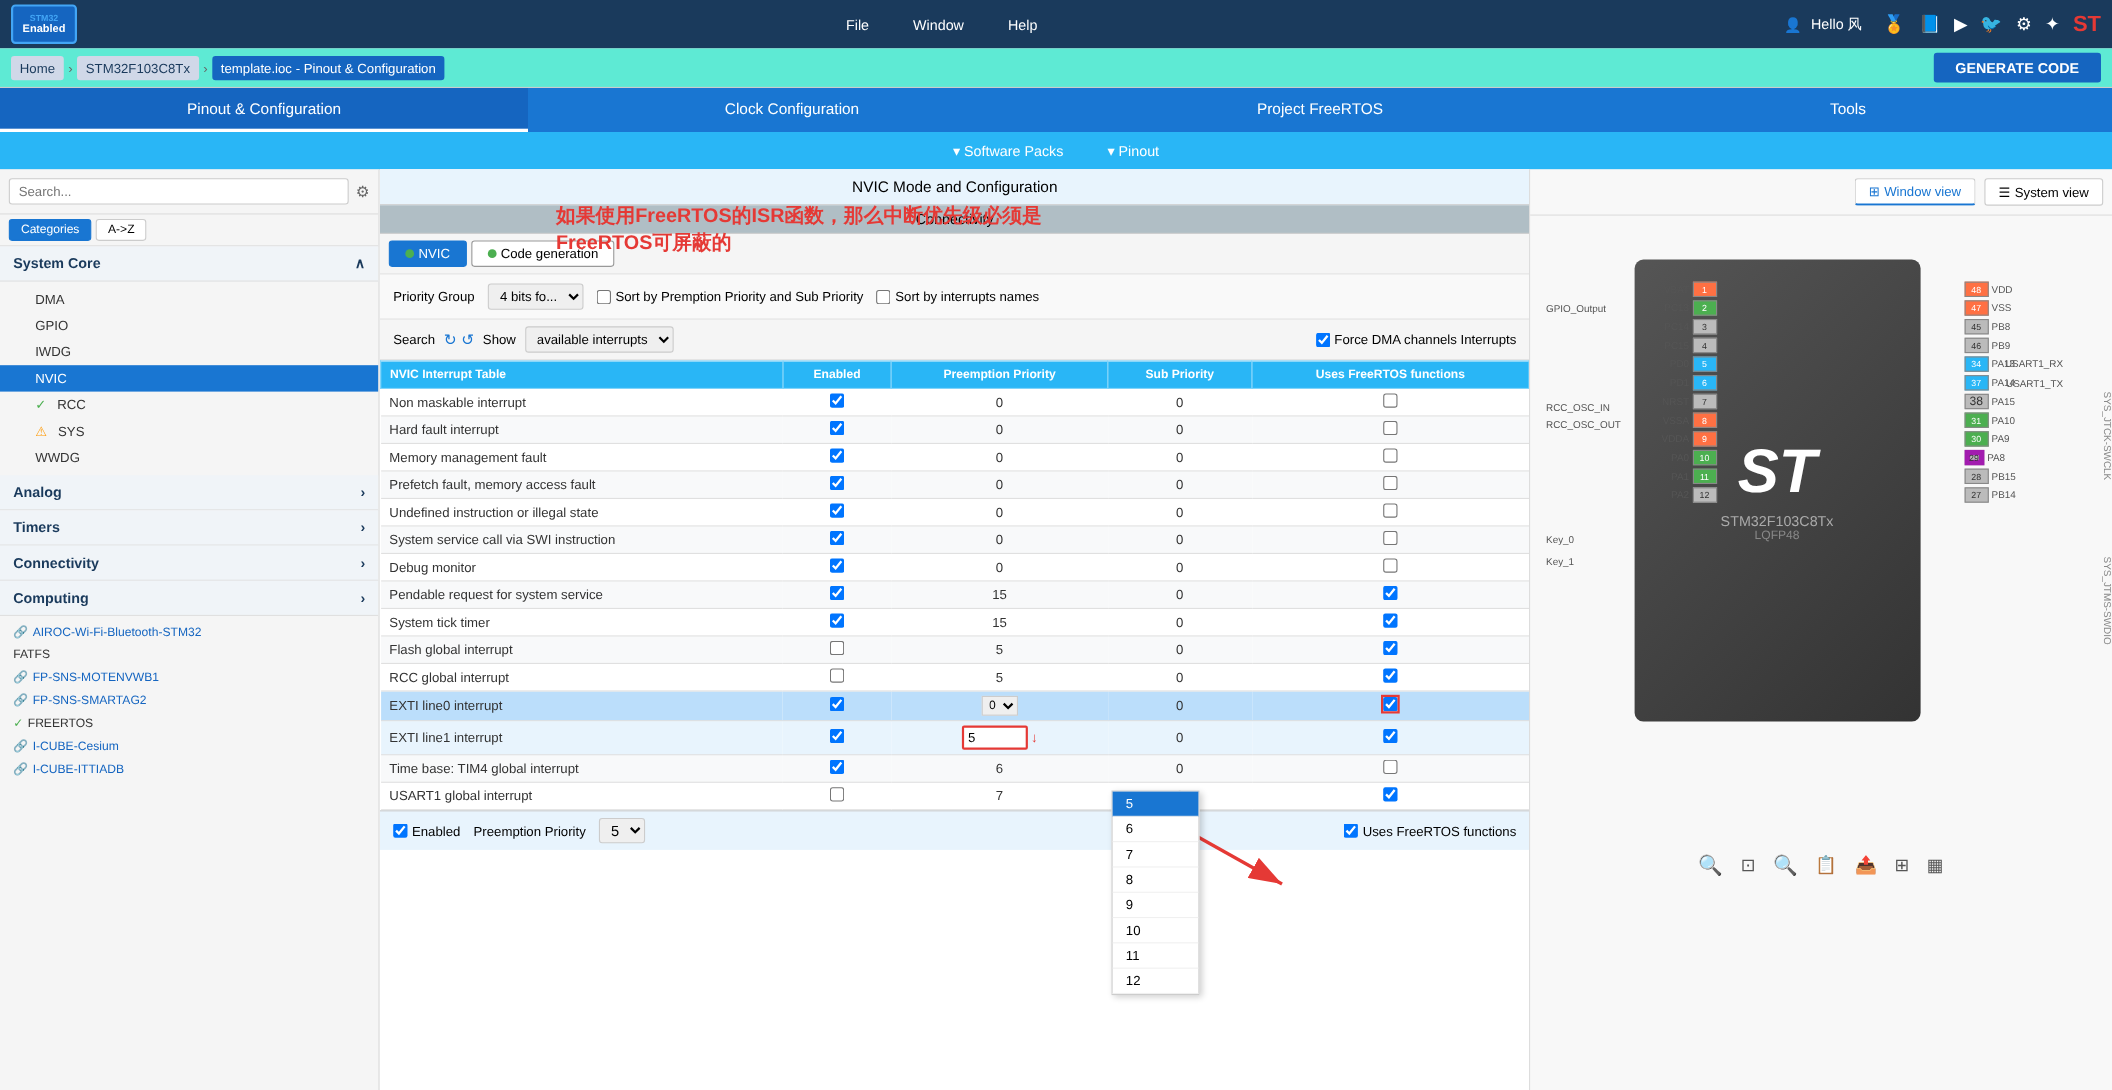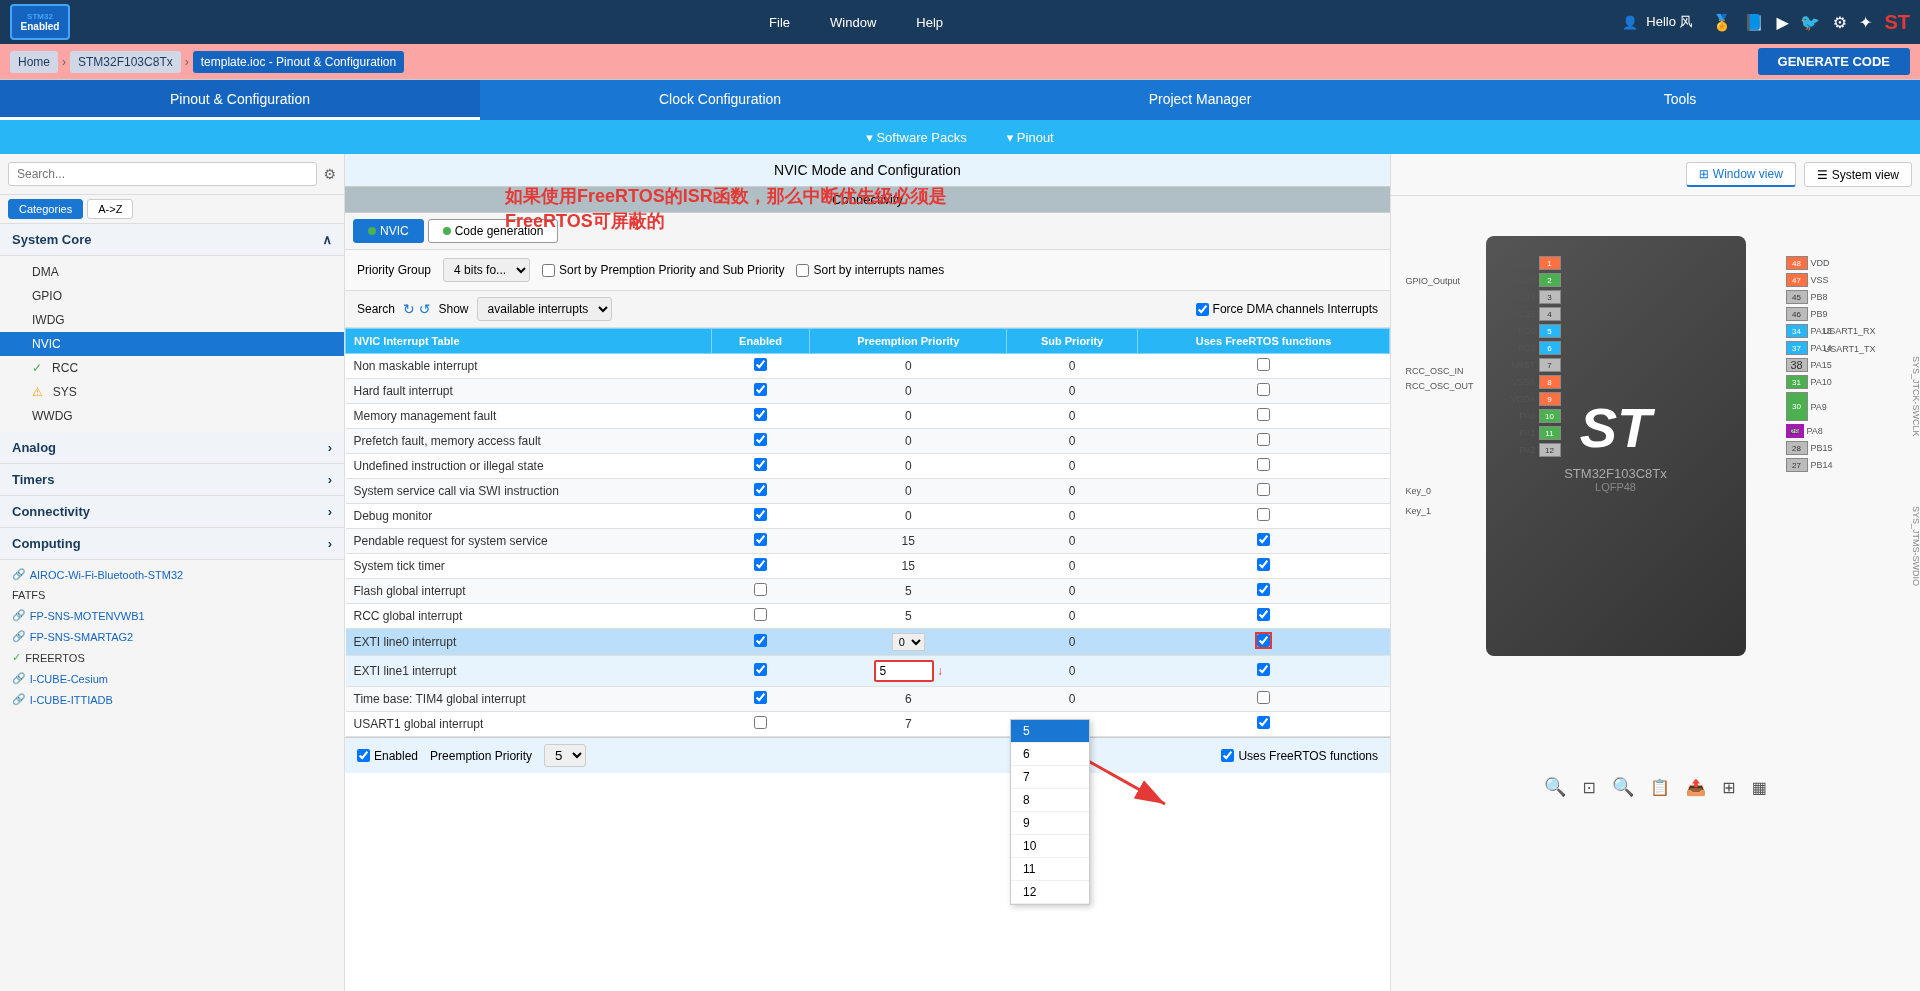--- a/index.html
+++ b/index.html
@@ -14,21 +14,21 @@
     .logo-top { color: #42a5f5; font-size: 8px; font-weight: bold; }
     .logo-bottom { color: white; font-size: 10px; font-weight: bold; }
     .menu-items { display: flex; gap: 40px; flex: 1; justify-content: center; }
     .menu-item { color: white; font-size: 13px; cursor: pointer; }
     .user-section { display: flex; align-items: center; gap: 8px; color: white; font-size: 13px; }
     .social-icons { display: flex; gap: 12px; align-items: center; margin-left: 20px; }
     .social-icon { color: white; font-size: 16px; cursor: pointer; }
 
     
     #breadcrumb {
-      display: flex; align-items: center; background: #fca5a5; height: 36px; padding: 0 10px; gap: 4px; border-bottom: 1px solid #ccc;
+      display: flex; align-items: center; background: #5eead4; height: 36px; padding: 0 10px; gap: 4px; border-bottom: 1px solid #ccc;
     }
     .bc-item { color: #1a3a5c; font-size: 12px; font-weight: 500; padding: 4px 8px; background: #d0d8e8; border-radius: 3px; cursor: pointer; }
     .bc-arrow { color: #666; font-size: 12px; }
     .bc-active { background: #1565c0; color: white; }
     .gen-code-btn { margin-left: auto; background: #1565c0; color: white; padding: 6px 20px; border: none; border-radius: 3px; font-size: 13px; font-weight: bold; cursor: pointer; }
 
     
     #tab-nav {
       display: flex; background: #1976d2; height: 40px;
     }
@@ -171,21 +171,21 @@
   <span class="bc-arrow">›</span>
   <span class="bc-item">STM32F103C8Tx</span>
   <span class="bc-arrow">›</span>
   <span class="bc-item bc-active">template.ioc - Pinout &amp; Configuration</span>
   <button class="gen-code-btn">GENERATE CODE</button>
 </div>
 
 <div id="tab-nav">
   <button class="tab-btn active">Pinout &amp; Configuration</button>
   <button class="tab-btn">Clock Configuration</button>
-  <button class="tab-btn">Project Manager</button>
+  <button class="tab-btn">Project FreeRTOS</button>
   <button class="tab-btn">Tools</button>
 </div>
 
 <div id="sub-tabs">
   <span class="sub-tab">▾ Software Packs</span>
   <span class="sub-tab">▾ Pinout</span>
 </div>
 
 <div id="main">
 
@@ -594,21 +594,21 @@
         </div>
         <div style="display:flex; align-items:center; gap:3px;">
           <div style="width:22px;height:14px;background:#bbb;border:1px solid #888;font-size:11px;color:#333;display:flex;align-items:center;justify-content:center;">38</div>
           <span style="font-size:9px;color:#555;width:75px;">PA15</span>
         </div>
         <div style="display:flex; align-items:center; gap:3px;">
           <div style="width:22px;height:14px;background:#4caf50;border:1px solid #888;font-size:8px;color:white;display:flex;align-items:center;justify-content:center;">31</div>
           <span style="font-size:9px;color:#555;width:75px;">PA10</span>
         </div>
         <div style="display:flex; align-items:center; gap:3px;">
-          <div style="width:22px;height:29px;background:#4caf50;border:1px solid #888;font-size:8px;color:white;display:flex;align-items:center;justify-content:center;">30</div>
+          <div style="width:22px;height:14px;background:#4caf50;border:1px solid #888;font-size:8px;color:white;display:flex;align-items:center;justify-content:center;">30</div>
           <span style="font-size:9px;color:#555;width:75px;">PA9</span>
         </div>
         <div style="display:flex; align-items:center; gap:3px;">
           <div style="width:18px;height:14px;background:#bbb;border:5px solid #a21caf;font-size:8px;color:#333;display:flex;align-items:center;justify-content:center;">29</div>
           <span style="font-size:9px;color:#555;width:75px;">PA8</span>
         </div>
         <div style="display:flex; align-items:center; gap:3px;">
           <div style="width:22px;height:14px;background:#bbb;border:1px solid #888;font-size:8px;color:#333;display:flex;align-items:center;justify-content:center;">28</div>
           <span style="font-size:9px;color:#555;width:75px;">PB15</span>
         </div>

